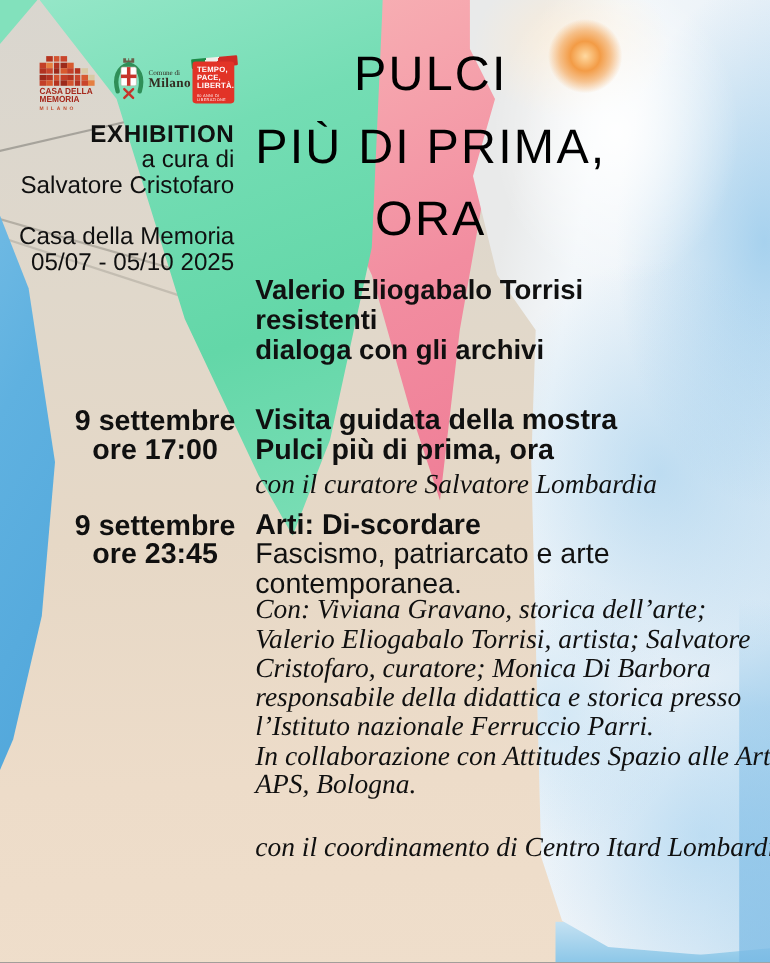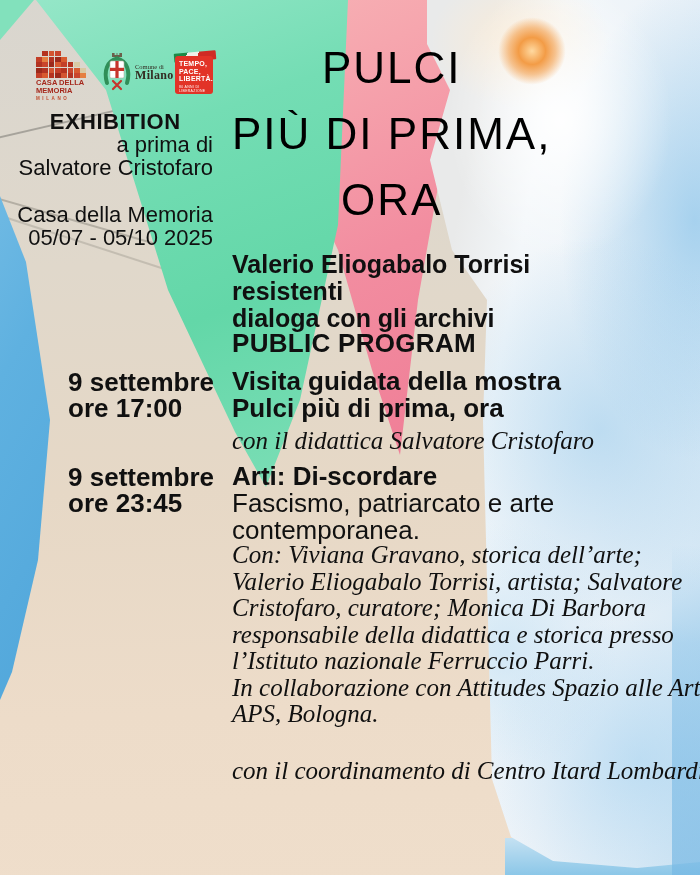--- a/index.html
+++ b/index.html
@@ -62,27 +62,27 @@
   .tempo-logo{position:absolute;left:139px;top:3px;width:40px;height:44px;}
   .tempo-ribbon{position:absolute;left:-1px;top:0;width:42px;height:9px;transform:rotate(-5deg);
     background:linear-gradient(115deg,#1d8a47 0 30%,#f0efe9 30% 55%,#cf2b24 55% 100%);border-radius:1px;}
   .tempo-box{position:absolute;left:0;top:4px;width:38px;height:38px;background:#e23327;border-radius:3px;
     color:#fff;padding:4px 0 0 4px;box-sizing:border-box;}
   .tempo-box .tl{font-weight:bold;font-size:7px;line-height:7.5px;letter-spacing:.2px;}
   .tempo-box .tiny{margin-top:2px;font-size:3.5px;letter-spacing:.3px;opacity:.95;}
 
   
   .exh-block{position:absolute;right:487px;top:110px;text-align:right;font-size:22px;line-height:23px;white-space:nowrap;}
-  .exh-label{font-weight:bold;letter-spacing:.5px;text-align:center;}
+  .exh-label{font-weight:bold;letter-spacing:.5px;}
   .exh-gap{height:24px;}
   .title{position:absolute;left:232px;top:35px;font-size:44px;line-height:66px;font-weight:normal;
     letter-spacing:2px;color:#000;white-space:nowrap;text-align:center;}
   .subtitle{position:absolute;left:232px;top:223px;font-size:25px;line-height:27px;font-weight:bold;white-space:nowrap;margin-top:28px;}
   .program-heading{position:absolute;left:232px;top:328px;font-size:26px;font-weight:bold;letter-spacing:.3px;white-space:nowrap;}
-  .evt-date{position:absolute;right:486px;text-align:left;font-size:26px;font-weight:bold;line-height:26px;white-space:nowrap;}
+  .evt-date{position:absolute;right:486px;text-align:center;font-size:26px;font-weight:bold;line-height:26px;white-space:nowrap;}
   .evt-date.e1{top:369px;} .evt-date.e2{top:464px;}
   .evt-body{position:absolute;left:232px;white-space:nowrap;}
   .evt-body.e1{top:368px;} .evt-body.e2{top:463px;}
   .evt-bold{font-size:26px;font-weight:bold;line-height:27px;}
   .evt-reg{font-size:26px;line-height:27px;}
   .evt-note{margin-top:5px;font-family:"Liberation Serif",serif;font-style:italic;font-size:25px;}
   .credits{position:absolute;left:232px;top:542px;font-family:"Liberation Serif",serif;font-style:italic;
     font-size:25px;line-height:26.5px;white-space:nowrap;}
   .coordination{position:absolute;left:232px;top:757px;font-family:"Liberation Serif",serif;font-style:italic;
     font-size:25px;white-space:nowrap;}
@@ -173,49 +173,48 @@
         <div class="tl">TEMPO,</div>
         <div class="tl">PACE,</div>
         <div class="tl">LIBERTÀ.</div>
         <div class="tiny">80 ANNI DI LIBERAZIONE</div>
       </div>
     </div>
   </div>
 
   <div class="exh-block">
     <div class="exh-label">EXHIBITION</div>
-    <div>a prima di</div>
+    <div>a cura di</div>
     <div>Salvatore Cristofaro</div>
     <div class="exh-gap"></div>
     <div>Casa della Memoria</div>
     <div>05/07 - 05/10 2025</div>
   </div>
 
   <div class="title">
     <div>PULCI</div>
     <div>PIÙ DI PRIMA,</div>
     <div>ORA</div>
   </div>
 
   <div class="subtitle">
     <div>Valerio Eliogabalo Torrisi</div>
     <div>resistenti</div>
     <div>dialoga con gli archivi</div>
   </div>
 
-  <div class="program-heading">PUBLIC PROGRAM</div>
 
   <div class="evt-date e1">
     <div>9 settembre</div>
     <div>ore 17:00</div>
   </div>
   <div class="evt-body e1">
     <div class="evt-bold">Visita guidata della mostra</div>
     <div class="evt-bold">Pulci più di prima, ora</div>
-    <div class="evt-note">con il didattica Salvatore Cristofaro</div>
+    <div class="evt-note">con il curatore Salvatore Lombardia</div>
   </div>
 
   <div class="evt-date e2">
     <div>9 settembre</div>
     <div>ore 23:45</div>
   </div>
   <div class="evt-body e2">
     <div class="evt-bold">Arti: Di-scordare</div>
     <div class="evt-reg">Fascismo, patriarcato e arte</div>
     <div class="evt-reg">contemporanea.</div>

